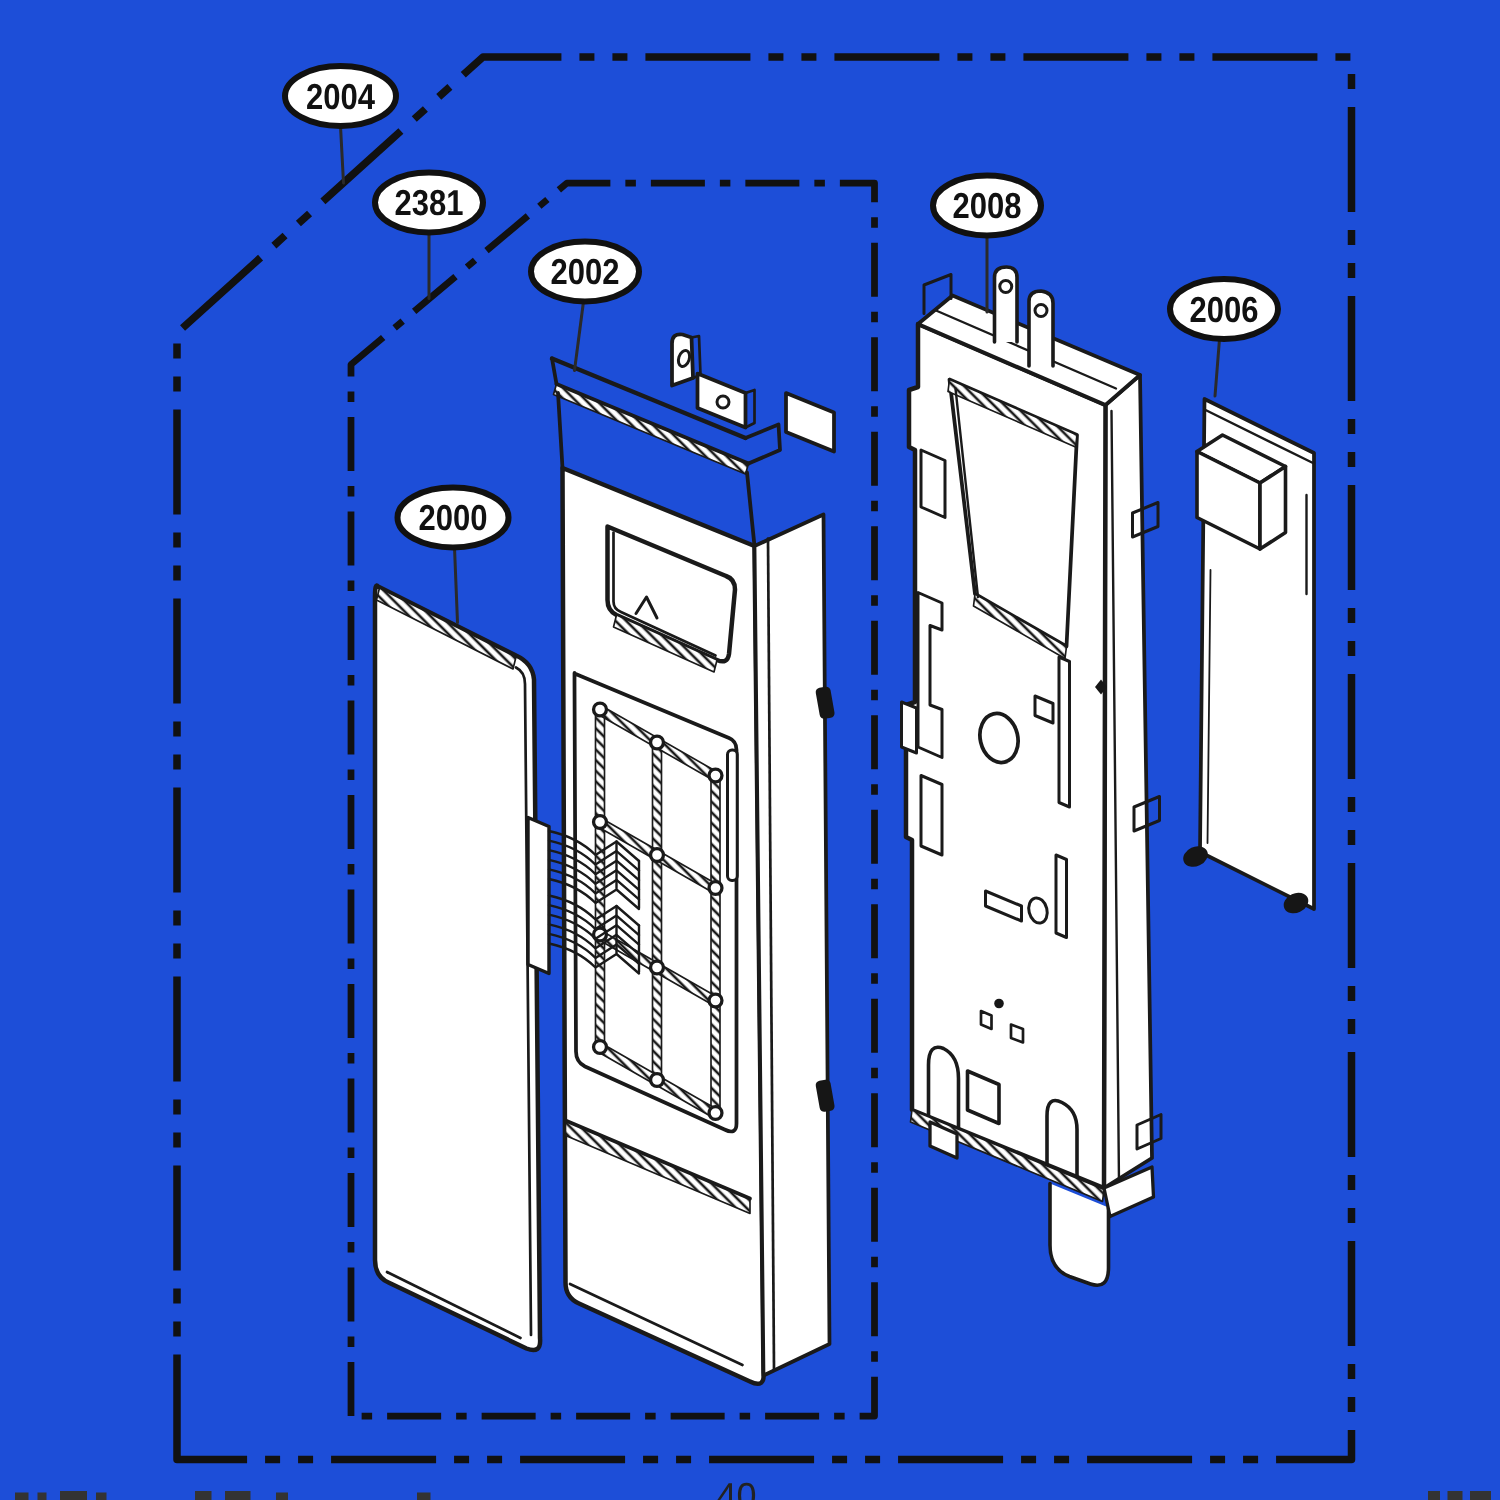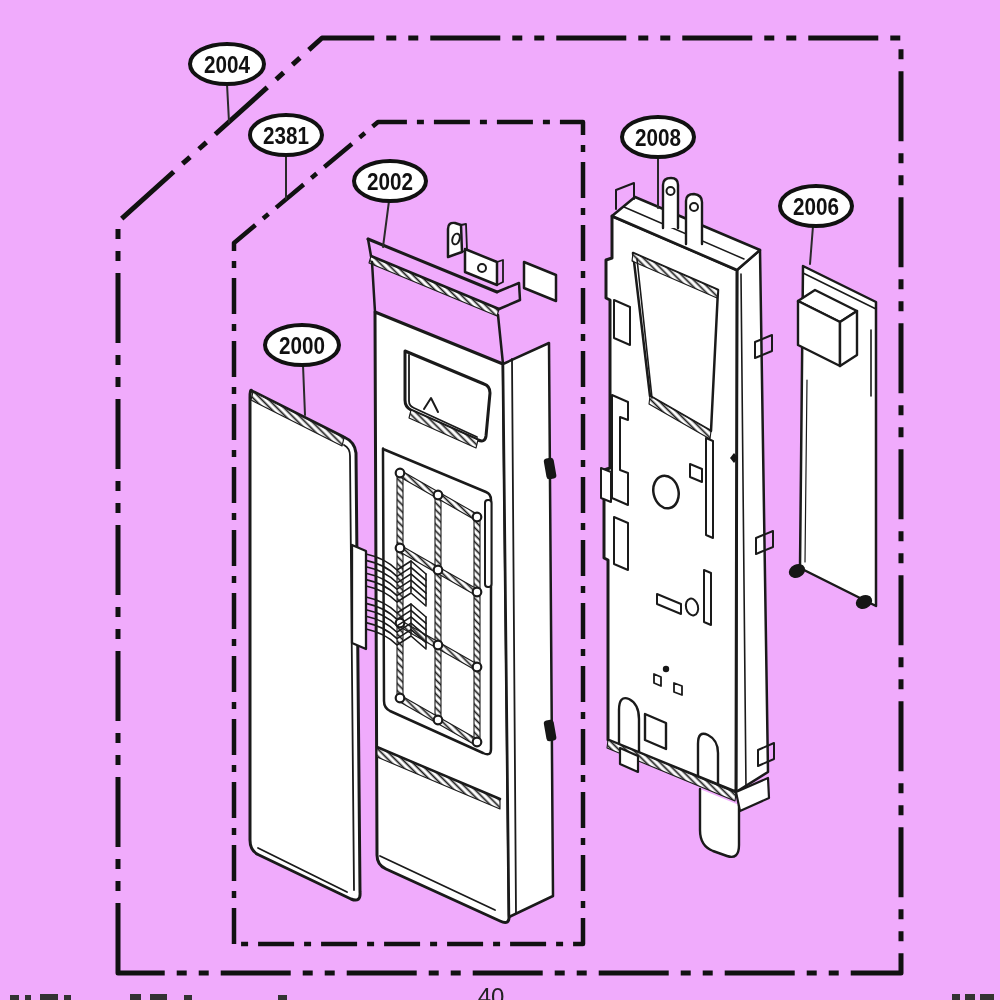--- a/index.html
+++ b/index.html
@@ -1,18 +1,18 @@
 <!DOCTYPE html>
 <html><head>
 <meta charset="utf-8">
 <style>
   html,body { margin:0; padding:0; background:#e8e8e8; }
   .stage {
     position:relative; width:1000px; height:1000px;
-    background:#f0abfc; overflow:hidden; margin:0 auto;
+    background:#1d4ed8; overflow:hidden; margin:0 auto;
     font-family:"Liberation Sans", sans-serif;
   }
   svg { position:absolute; left:0; top:0; display:block; }
   svg * { stroke-linejoin:round; stroke-linecap:round; }
   .ln   { stroke:#1a1a1a; fill:none; }
   .face { stroke:#1a1a1a; fill:#ffffff; }
   .hatchband { fill:url(#hatch); stroke:#1a1a1a; stroke-width:1.1; }
   .dash { stroke:#111111; fill:none; stroke-linecap:butt; }
   .callout-bubble { fill:#ffffff; stroke:#111111; stroke-width:4; }
   .callout-label  { font-family:"Liberation Sans", sans-serif; font-weight:bold; font-size:24px; fill:#111111; }

